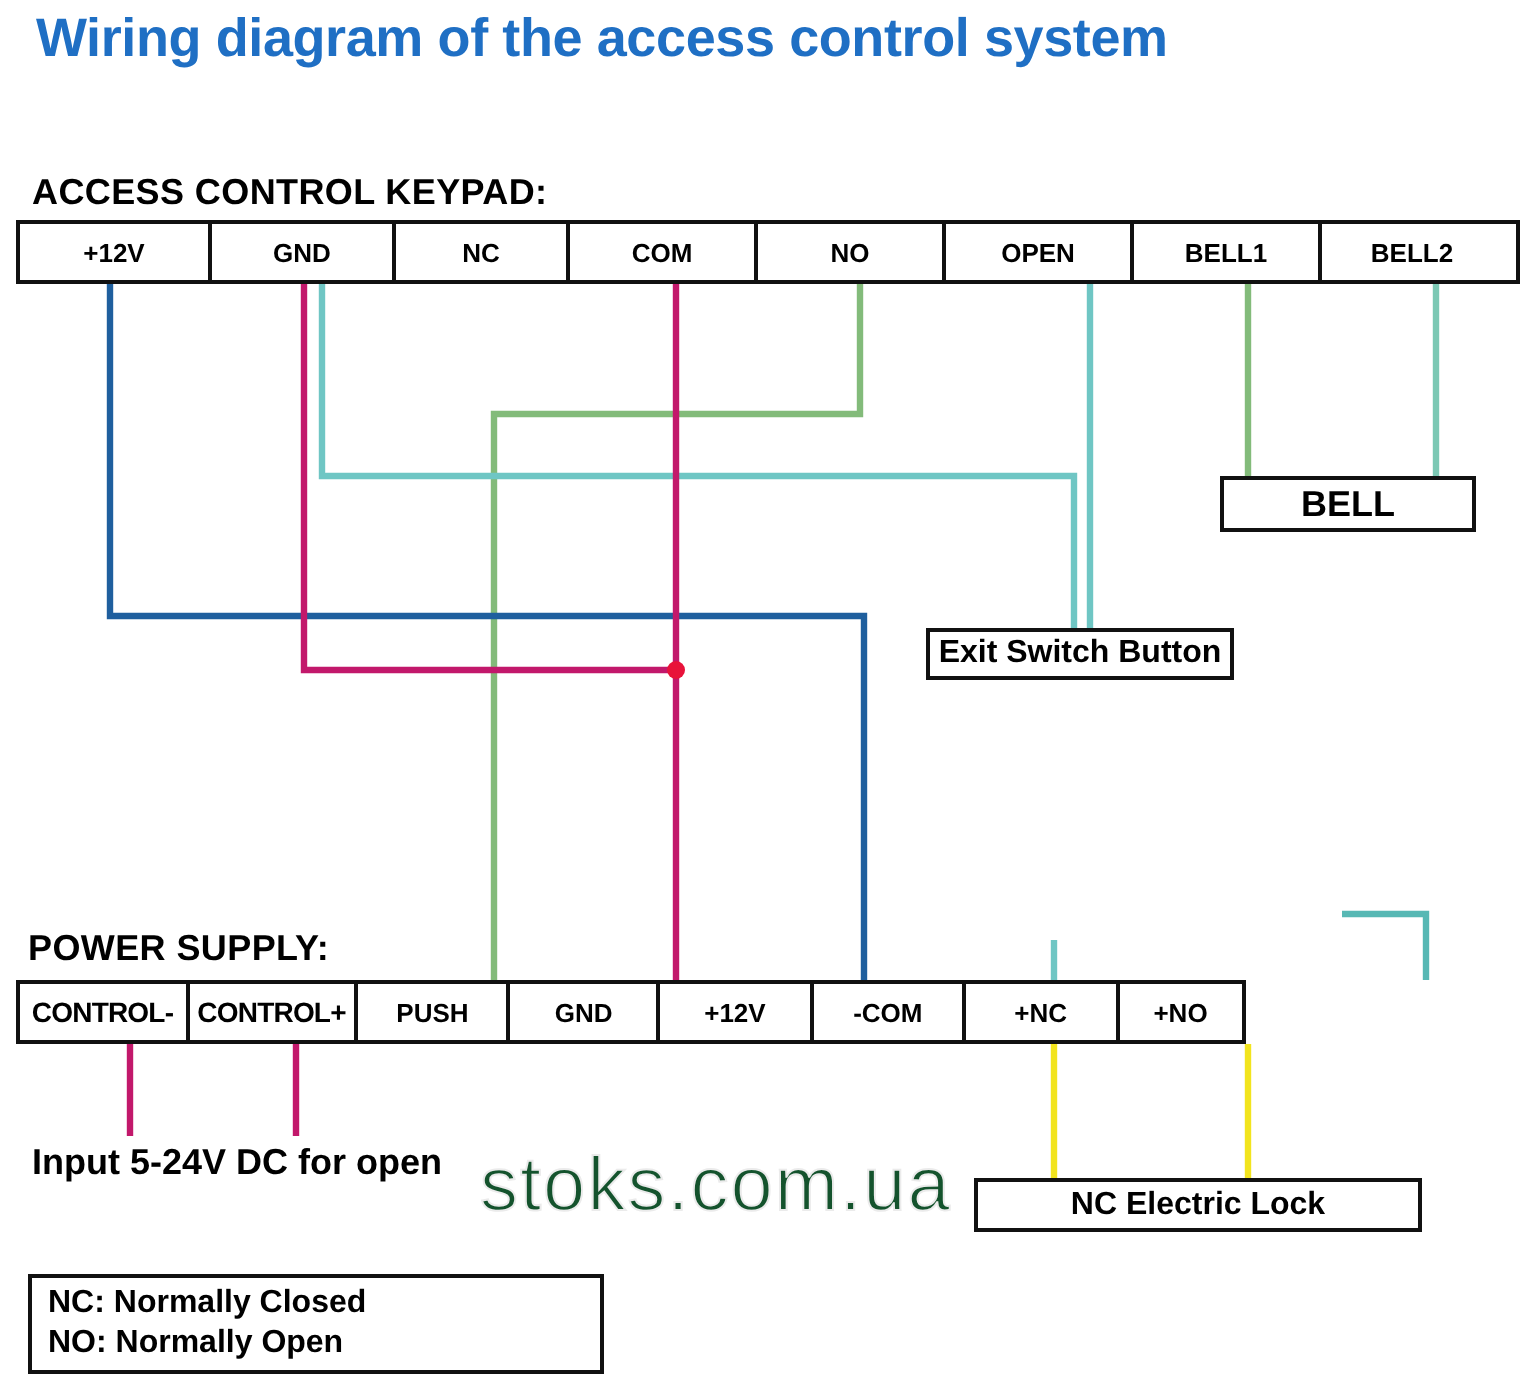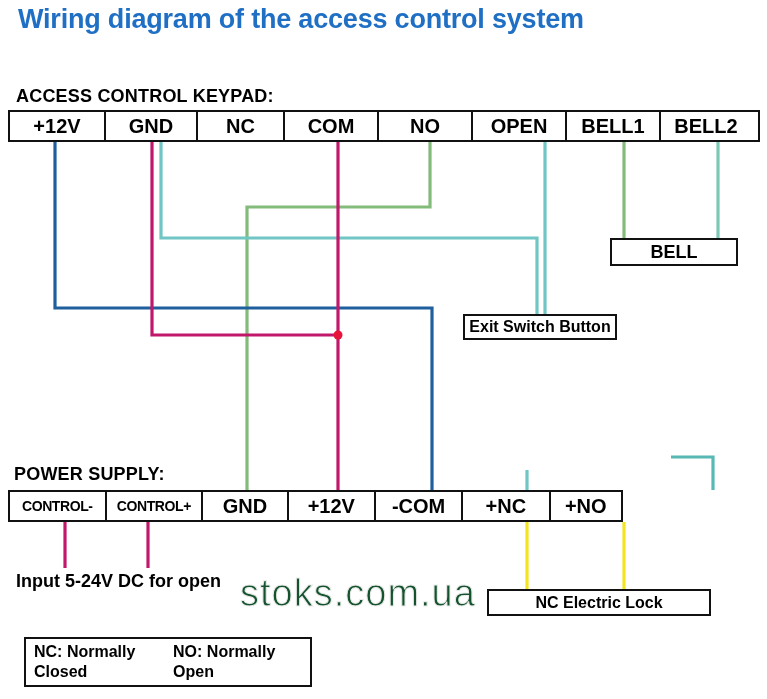--- a/index.html
+++ b/index.html
@@ -29,41 +29,41 @@
     position:absolute;display:flex;
     border:2px solid #111;background:#fff;box-sizing:border-box;
     height:32px;
   }
   #keypad-row{left:8px;top:110px;width:752px;}
   #supply-row{left:8px;top:490px;width:615px;}
 
   .term{
     border-right:2px solid #111;box-sizing:border-box;height:100%;
     display:flex;align-items:center;justify-content:center;
-    font-size:20px;font-weight:bold;color:#000;background:#fff;
+    font-size:13px;font-weight:bold;color:#000;background:#fff;
     white-space:nowrap;
   }
   .term:last-child{border-right:none;}
   .term.narrow{font-size:14px;letter-spacing:-0.4px;}
 
   .box{
     position:absolute;border:2px solid #111;background:#fff;
     box-sizing:border-box;display:flex;align-items:center;
     justify-content:center;font-weight:bold;color:#000;
     white-space:nowrap;
   }
   #bell-box{left:610px;top:238px;width:128px;height:28px;font-size:18px;}
   #exit-box{left:463px;top:314px;width:154px;height:26px;font-size:16px;}
   #no-lock-box{left:487px;top:443px;width:184px;height:27px;font-size:16px;}
   #nc-lock-box{left:487px;top:589px;width:224px;height:27px;font-size:16px;text-align:center;}
 
   #legend-box{
     position:absolute;left:14px;top:637px;width:288px;height:50px;
     border:2px solid #111;background:#fff;box-sizing:border-box;
-    padding:3px 8px;display:flex;flex-direction:row;justify-content:center;margin-left:10px;
+    padding:3px 8px;display:flex;flex-direction:column;justify-content:center;
   }
   #legend-box div{font-size:16px;font-weight:bold;color:#000;line-height:1.25;}
 
   #input-note{
     position:absolute;left:16px;top:571px;
     font-size:18px;font-weight:bold;color:#000;white-space:nowrap;
   }
 
   #watermark{
     position:absolute;left:240px;top:572px;
@@ -130,20 +130,21 @@
     <div class="term" style="width:90px">BELL2</div>
   </div>
 
   <div class="box" id="bell-box">BELL</div>
   <div class="box" id="exit-box">Exit Switch Button</div>
   <div class="box" id="nc-lock-box">NC Electric Lock</div>
 
   <div class="term-row" id="supply-row">
     <div class="term narrow" style="width:104px">CONTROL-</div>
     <div class="term narrow" style="width:104px">CONTROL+</div>
+    <div class="term" style="width:94px">PUSH</div>
     <div class="term" style="width:92px">GND</div>
     <div class="term" style="width:94px">+12V</div>
     <div class="term" style="width:94px">-COM</div>
     <div class="term" style="width:94px">+NC</div>
     <div class="term" style="width:76px">+NO</div>
   </div>
 
   <div id="input-note">Input 5-24V DC for open</div>
 
   <div id="watermark">stoks.com.ua</div>

